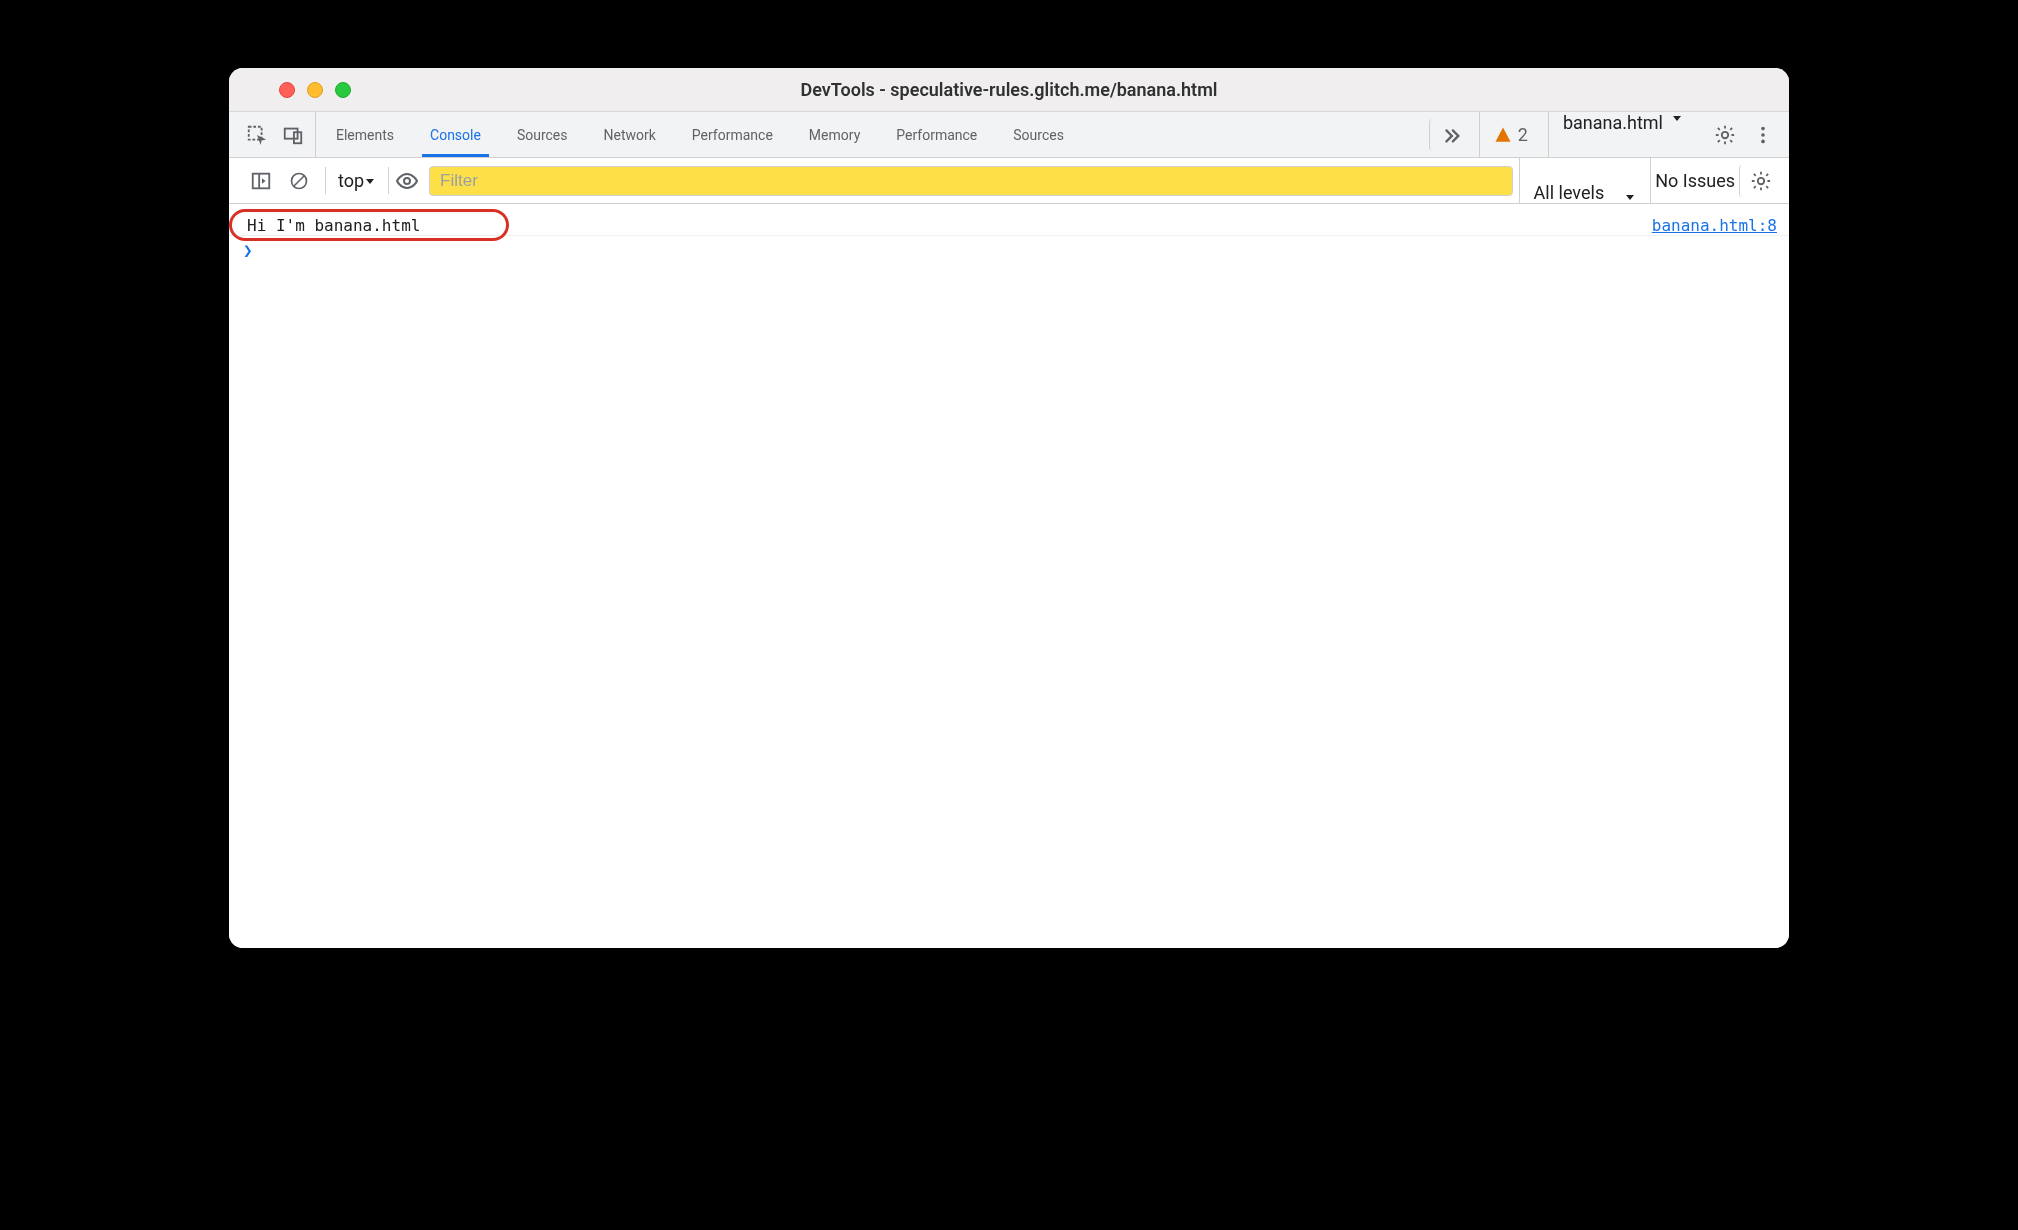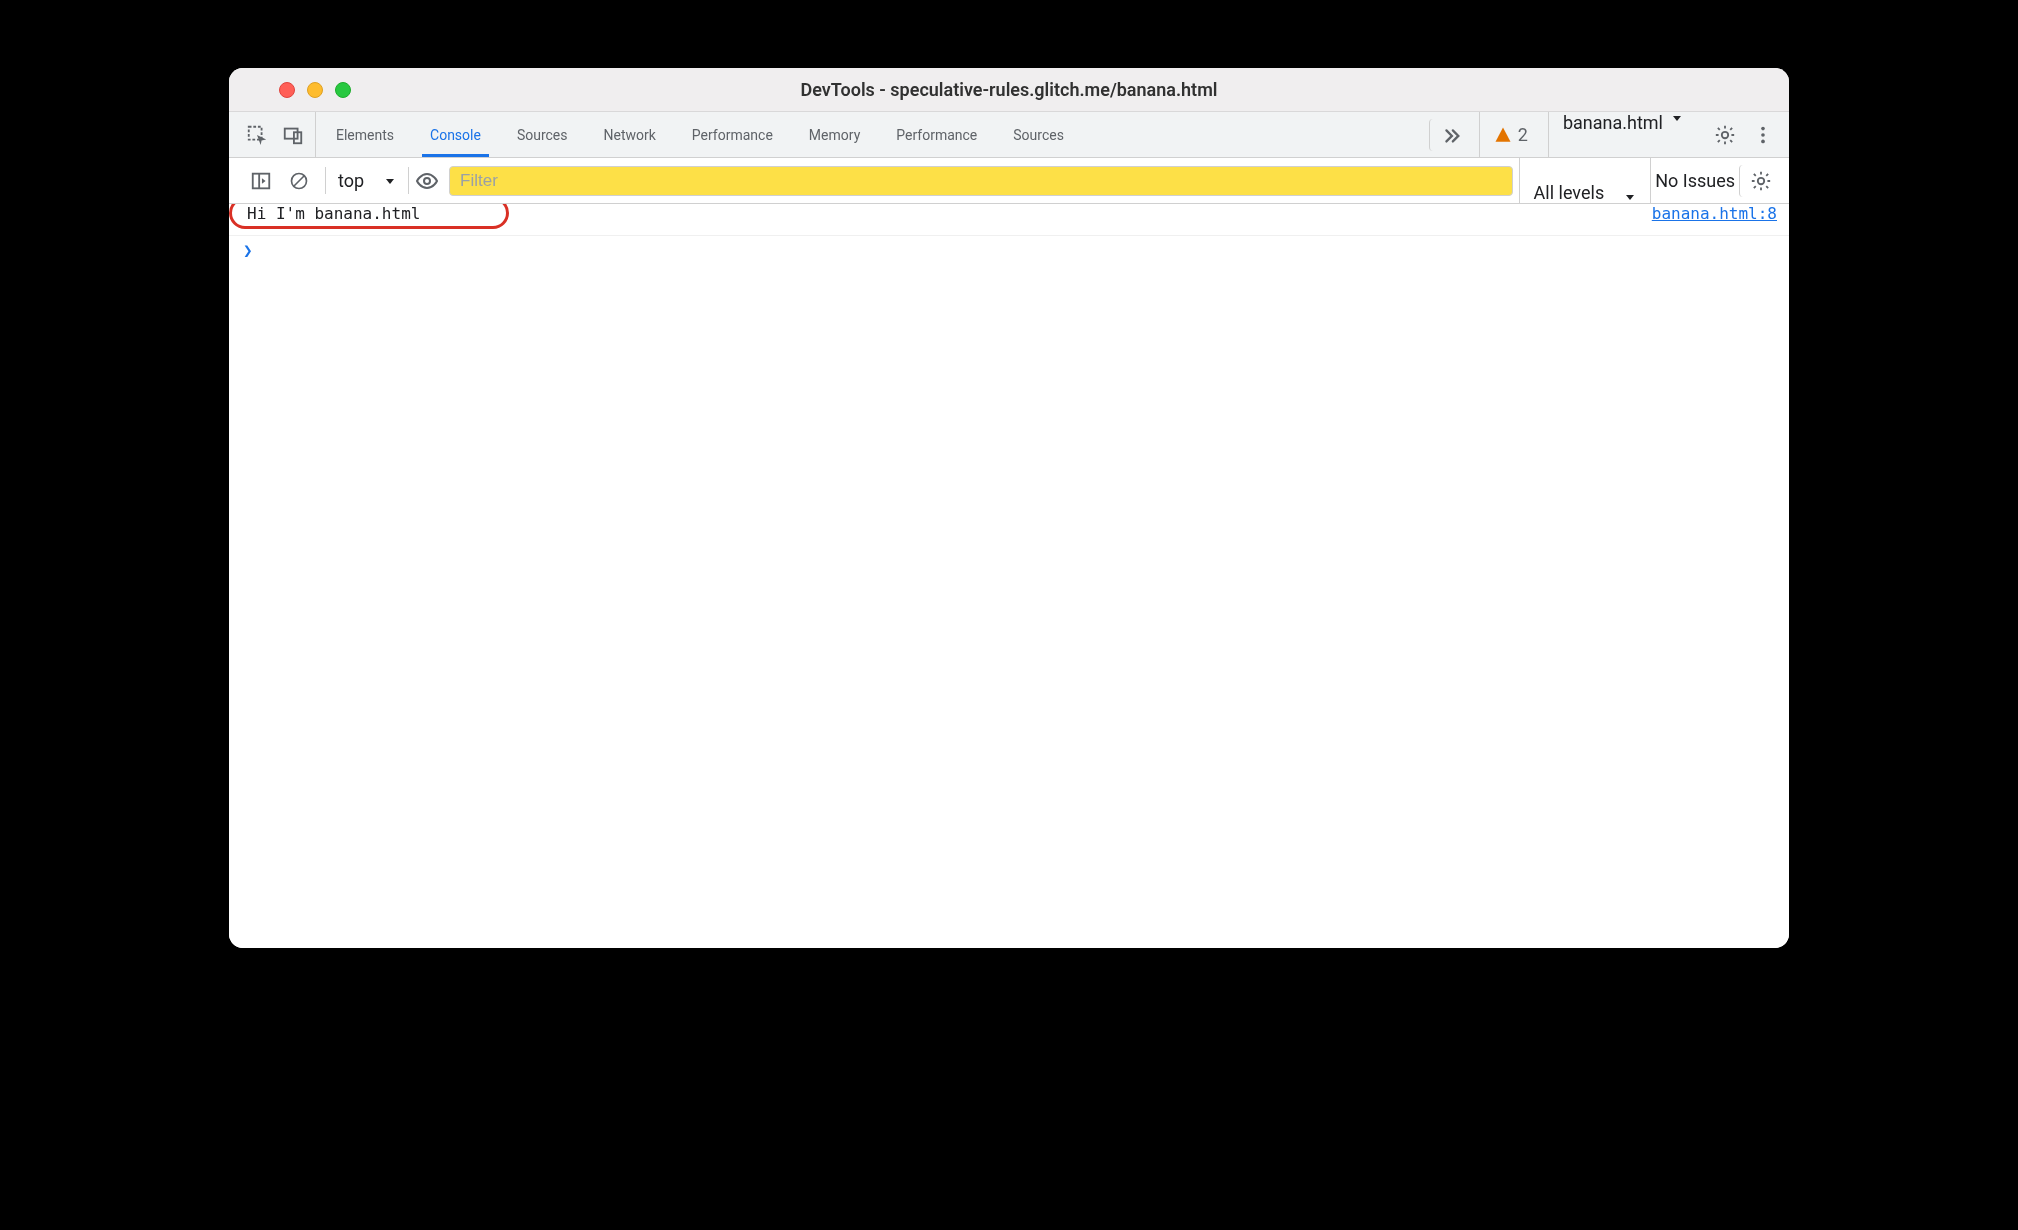--- a/index.html
+++ b/index.html
@@ -142,21 +142,21 @@
       display: flex;
       align-items: center;
       gap: 6px;
       padding: 0 8px;
       height: 100%;
     }
     .vdiv { width: 1px; height: 60%; background: #d0d0d0; margin: 0 2px; }
     .context-selector {
       display: flex;
       align-items: center;
-      gap: 20px;
+      gap: 0;
       padding: 0 10px;
       font-size: 18px;
       color: #202124;
       height: 100%;
     }
     .filter-input {
       flex: 1;
       height: 30px;
       border: 1px solid #d0d0d0;
       border-radius: 4px;
@@ -186,21 +186,21 @@
       height: 100%;
       border-left: 1px solid #d0d0d0;
     }
     .console-body {
       flex: 1;
       background: #fff;
       overflow: auto;
     }
     .log-row {
       display: flex;
-      align-items: flex-start;
+      align-items: flex-end;
       justify-content: space-between;
       height: 32px;
       border-bottom: 1px solid #f0f0f0;
       padding: 0 12px 0 18px;
       font-size: 16px;
     }
     .log-msg {
       font-family: Menlo, Consolas, monospace;
       color: #202124;
       position: relative;

